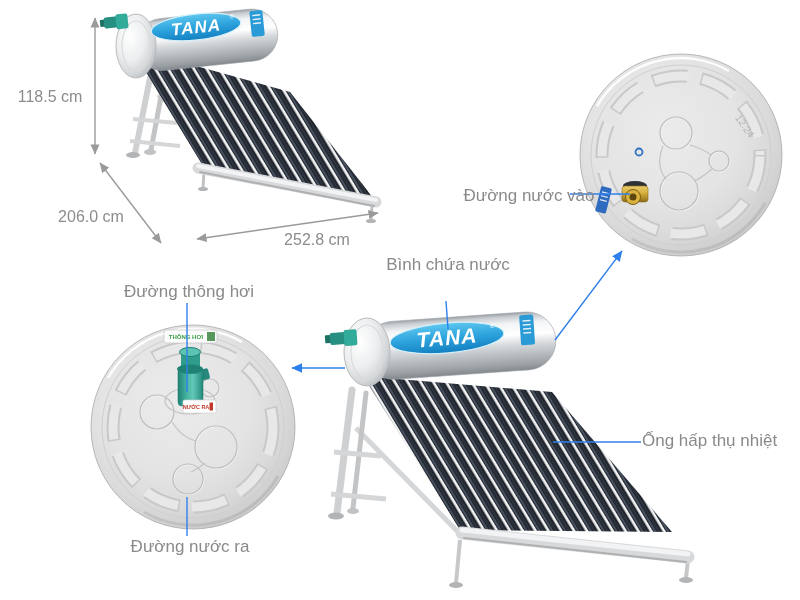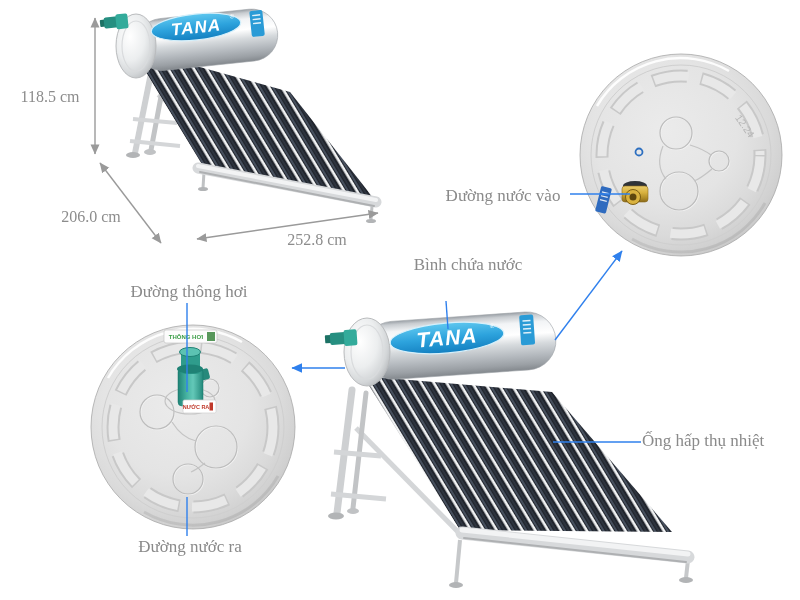--- a/index.html
+++ b/index.html
@@ -1,21 +1,21 @@
 <!DOCTYPE html>
 <html><head>
 <meta charset="utf-8">
 <style>
   html,body{margin:0;padding:0;background:#ffffff;}
   .canvas{position:relative;width:800px;height:600px;background:#ffffff;overflow:hidden;
           font-family:"Liberation Sans",sans-serif;}
   .canvas svg{position:absolute;left:0;top:0;}
   .lbl{position:absolute;font-size:17px;color:#8a8a8a;white-space:nowrap;
-       transform:translateX(-50%);line-height:22px;font-family:Liberation Serif, serif;}
-  .lbl.center{text-align:right;margin-left:20px;}
+       transform:translateX(-50%);line-height:22px;}
+  .lbl.center{text-align:right;}
   .dim{font-size:16px;color:#8c8c8c;}
   .svgtxt{font-family:"Liberation Sans",sans-serif;}
 </style>
 </head>
 <body>
 
 <div class="canvas">
 
 <svg width="800" height="600" viewBox="0 0 800 600">
   <defs>
@@ -258,21 +258,21 @@
     <path d="M553,442 L641,442"></path>
   </g>
 </svg>
 
 <div class="lbl dim" style="left:50px;top:86px;">118.5 cm</div>
 <div class="lbl dim" style="left:91px;top:206px;">206.0 cm</div>
 <div class="lbl dim" style="left:317px;top:229px;">252.8 cm</div>
 
 <div class="lbl" style="left:190px;top:536px;">Đường nước ra</div>
 <div class="lbl" style="left:189px;top:281px;">Đường thông hơi</div>
-<div class="lbl" style="left:503px;top:185px;">Đường nước vào</div>
+<div class="lbl" style="left:529px;top:185px;">Đường nước vào</div>
 
 <div class="lbl center" style="left:448px;top:254px;">
   <div>Bình chứa nước</div>
 </div>
 
 <div class="lbl" style="left:642px;top:430px;transform:none;text-align:right;">Ống hấp thụ nhiệt</div>
 
 </div>
 
 </body></html>

